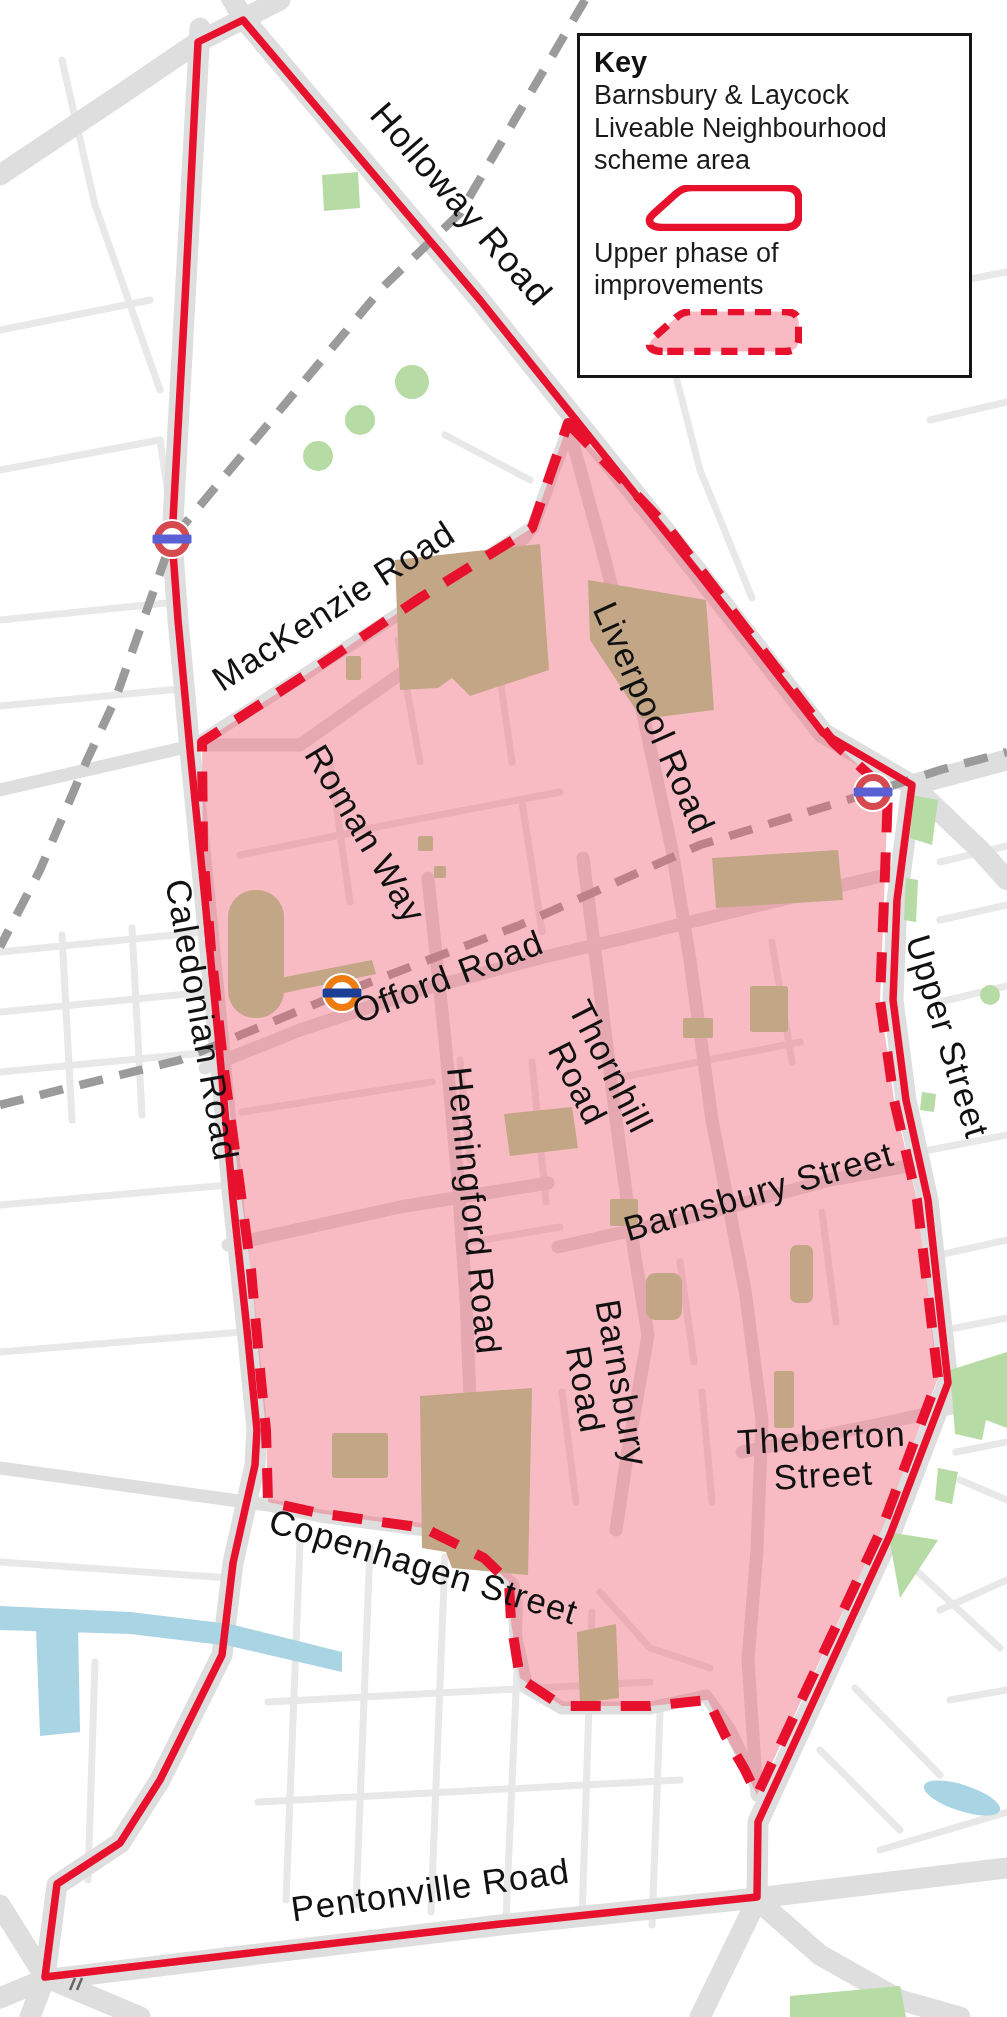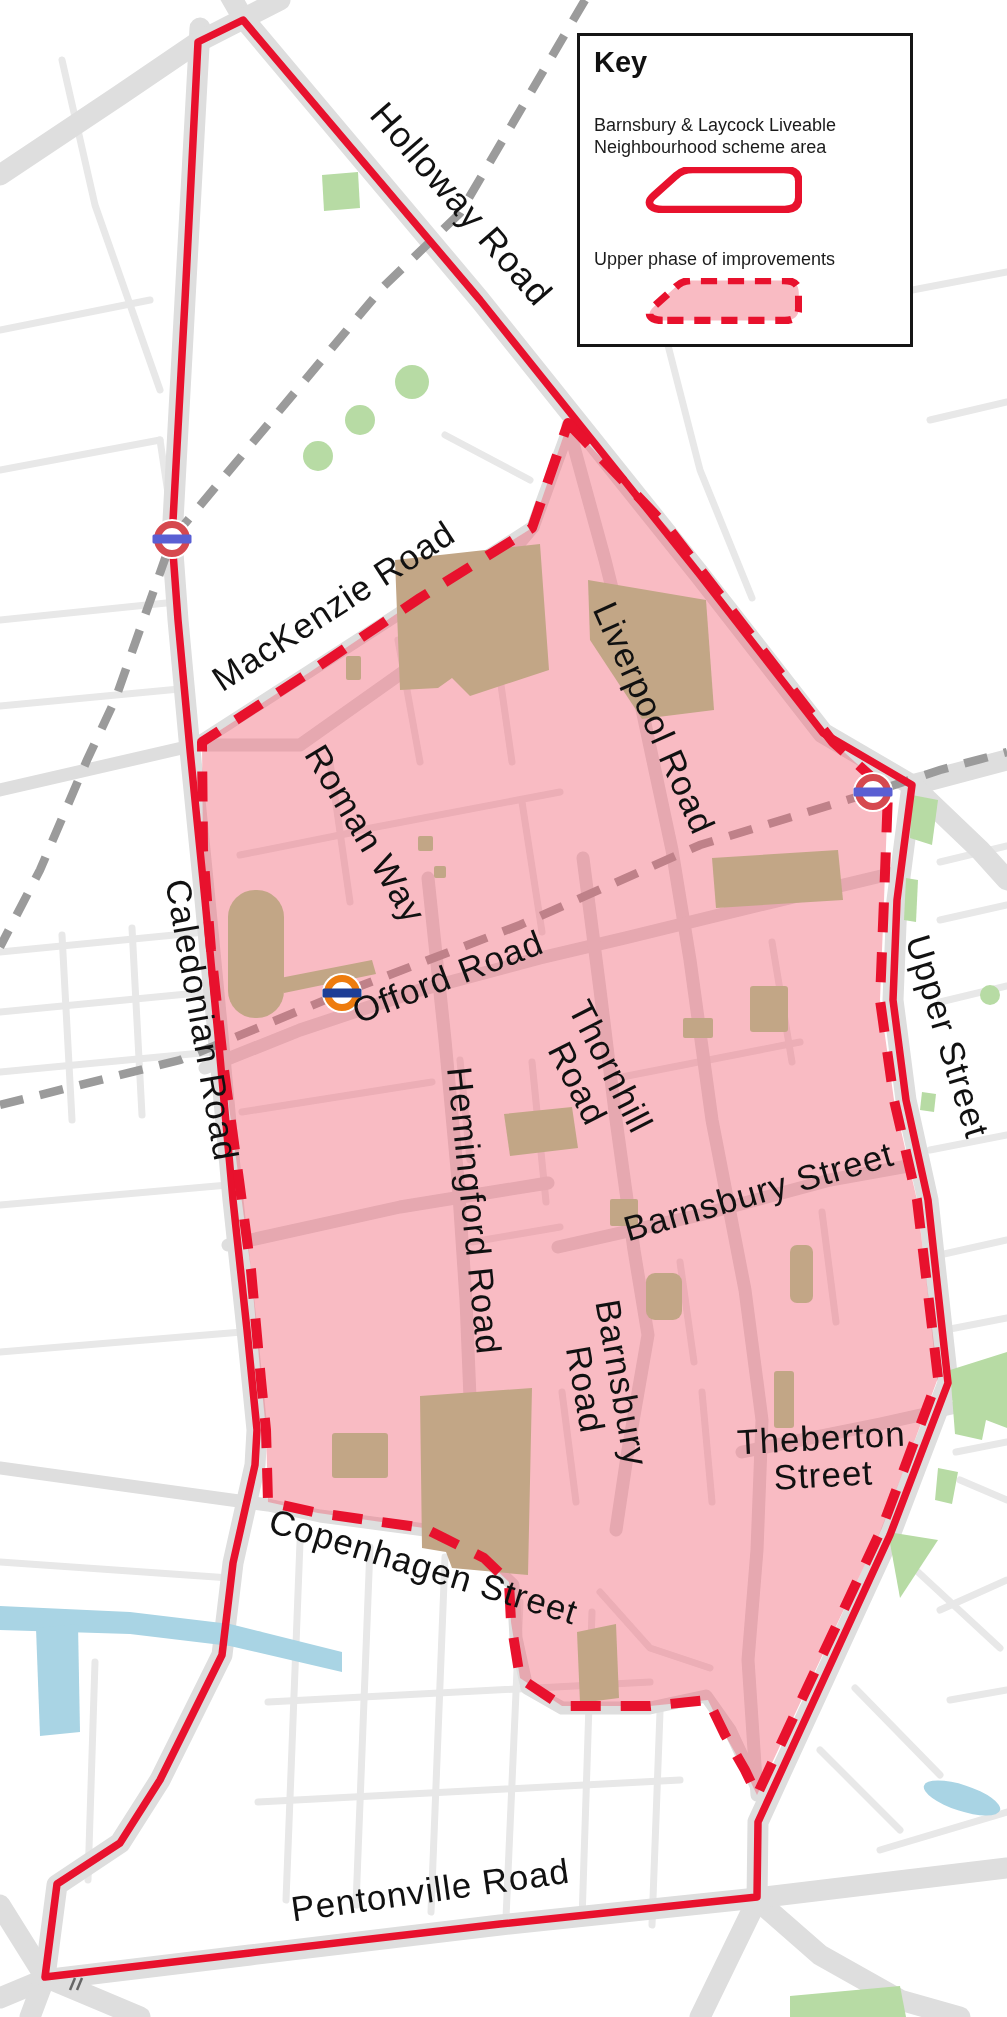--- a/index.html
+++ b/index.html
@@ -1,22 +1,22 @@
 <!DOCTYPE html>
 <html><head>
 <meta charset="utf-8">
 <style>
   html,body{margin:0;padding:0;background:#fff;}
   .screen{position:relative;width:1007px;height:2017px;overflow:hidden;background:#fff;
           font-family:"Liberation Sans",sans-serif;}
   #map{position:absolute;left:0;top:0;}
-  .key-box{position:absolute;left:577px;top:33px;width:336px;box-sizing:border-box;
+  .key-box{position:absolute;left:577px;top:33px;width:395px;box-sizing:border-box;
            background:#fff;border:3px solid #161616;padding:10px 14px 14px 14px;z-index:5;}
   .key-heading{font-size:29px;font-weight:bold;color:#111;line-height:1.15;}
-  .key-text{font-size:18px;color:#1b1b1b;line-height:1.2;margin-top:36px;}
+  .key-text{font-size:27px;color:#1b1b1b;line-height:1.2;}
   .key-swatch{display:block;margin:8px 0 6px 46px;}
 </style>
 </head>
 <body>
 
 <div class="screen">
   <svg id="map" width="1007" height="2017" viewBox="0 0 1007 2017">
       <rect x="0" y="0" width="1007" height="2017" fill="#ffffff"></rect>
       <g fill="none" stroke-linecap="round" stroke-linejoin="round">
         <path d="M 0 330 L 150 300" stroke="#e8e8e8" stroke-width="7"></path>

